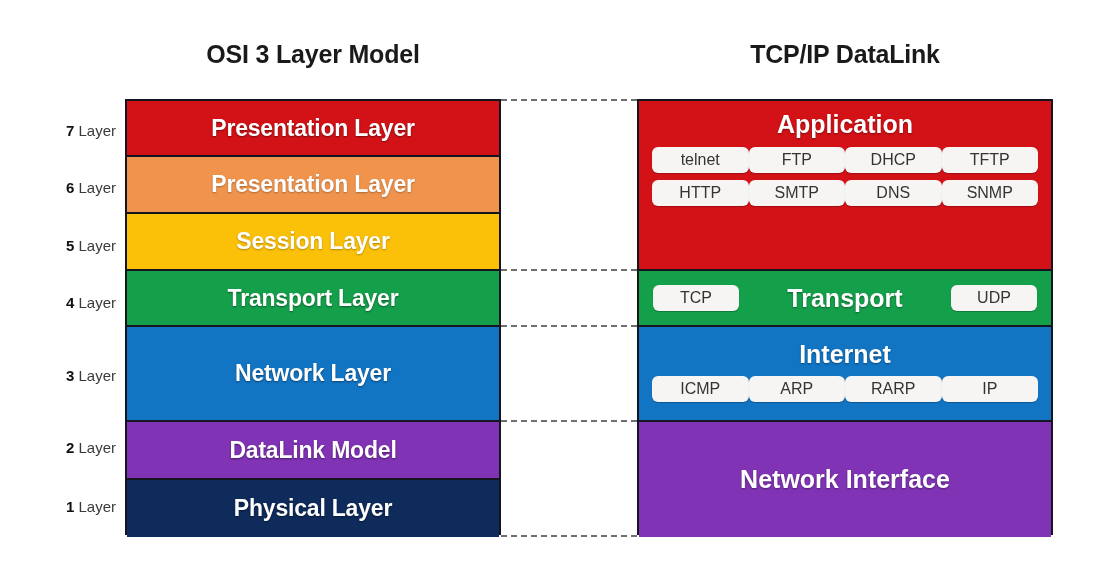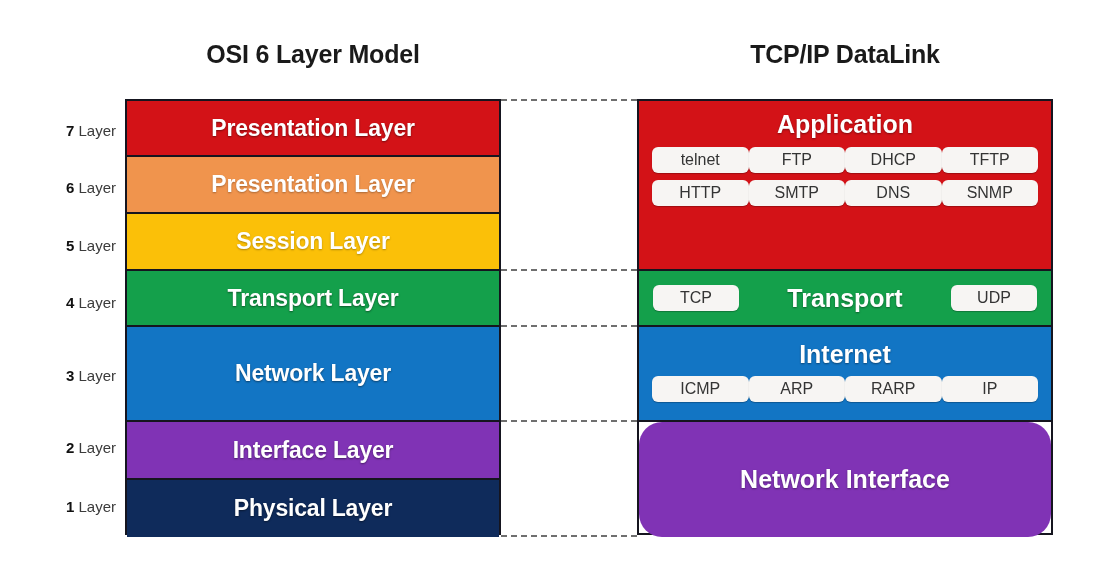--- a/index.html
+++ b/index.html
@@ -90,21 +90,21 @@
   .osi-label.dark-shadow { text-shadow: 0 1px 2px rgba(0,0,0,0.3); }
 
   
   .tcp-band {
     position: absolute;
     left: 0;
     width: 100%;
     box-sizing: border-box;
     border-bottom: 2px solid #15151f;
   }
-  .tcp-band:last-child { border-bottom: none; border-radius: 23px; }
+  .tcp-band:last-child { border-bottom: none; }
   .tcp-label {
     font-size: 25px;
     font-weight: bold;
     color: #ffffff;
     text-shadow: 0 1px 2px rgba(0,0,0,0.4);
     text-align: center;
     white-space: nowrap;
   }
 
   
@@ -163,21 +163,21 @@
     position: absolute;
     left: 501px;
     width: 136px;
     height: 0;
     border-top: 2px dashed #6f6f6f;
   }
 </style>
 </head>
 <body>
 
-<div class="title" id="osi-title">OSI 6 Layer Model</div>
+<div class="title" id="osi-title">OSI 3 Layer Model</div>
 <div class="title" id="tcp-title">TCP/IP DataLink</div>
 
 <div id="layer-numbers">
   <div class="layer-num" style="top:24px"><b>7</b><span> Layer</span></div>
   <div class="layer-num" style="top:81px"><b>6</b><span> Layer</span></div>
   <div class="layer-num" style="top:139px"><b>5</b><span> Layer</span></div>
   <div class="layer-num" style="top:196px"><b>4</b><span> Layer</span></div>
   <div class="layer-num" style="top:269px"><b>3</b><span> Layer</span></div>
   <div class="layer-num" style="top:341px"><b>2</b><span> Layer</span></div>
   <div class="layer-num" style="top:400px"><b>1</b><span> Layer</span></div>
@@ -193,21 +193,21 @@
   <div class="osi-band" style="top:113px; height:57px; background:#fbc008">
     <span class="osi-label dark-shadow">Session Layer</span>
   </div>
   <div class="osi-band" style="top:170px; height:56px; background:#14a04b">
     <span class="osi-label">Transport Layer</span>
   </div>
   <div class="osi-band" style="top:226px; height:95px; background:#1275c4">
     <span class="osi-label">Network Layer</span>
   </div>
   <div class="osi-band" style="top:321px; height:58px; background:#8033b5">
-    <span class="osi-label">Interface Layer</span>
+    <span class="osi-label">DataLink Model</span>
   </div>
   <div class="osi-band" style="top:379px; height:57px; background:#0f2b5b">
     <span class="osi-label">Physical Layer</span>
   </div>
 </div>
 
 <div class="stack" id="tcp-stack">
 
   <div class="tcp-band" id="band-application" style="top:0px; height:170px; background:#d31217">
     <div class="tcp-label">Application</div>

